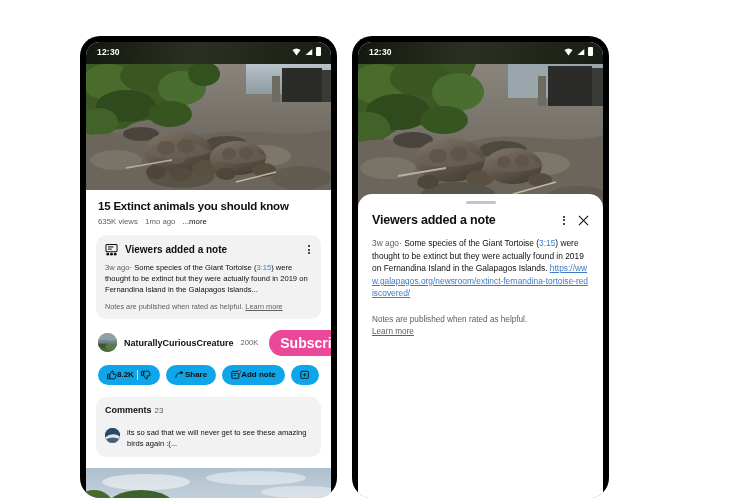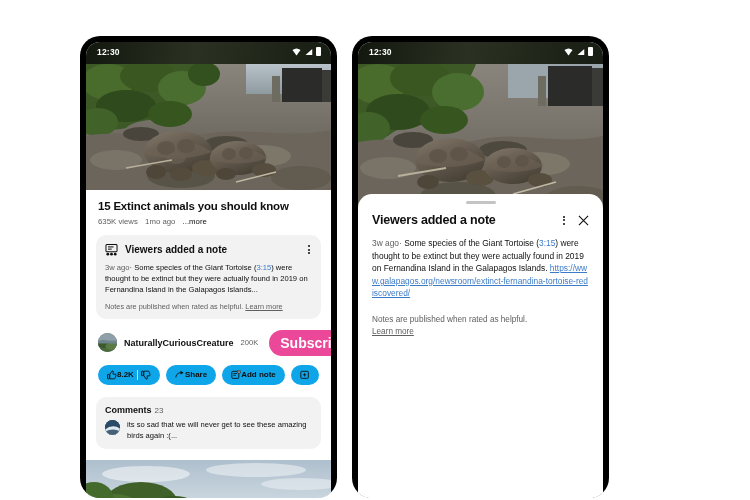--- a/index.html
+++ b/index.html
@@ -89,21 +89,21 @@
   .chip.pair{padding-right:4px;}
   .chip .divider{width:1px;height:10px;background:#d8d8d8;margin:0 3px;}
   .chip svg{display:block;}
 
   
   .comments{
     margin:12px 10px 0 10px;background:#f2f2f2;border-radius:10px;padding:8px 9px;
   }
   .comments-head{font-size:9px;font-weight:bold;color:#0f0f0f;}
   .comments-head .cnt{font-weight:normal;font-size:8px;color:#606060;margin-left:3px;text-align:right;}
-  .comment-row{display:flex;gap:7px;margin-top:5px;align-items:flex-start;}
+  .comment-row{display:flex;gap:7px;margin-top:13px;align-items:flex-start;}
   .c-avatar{width:15px;height:15px;border-radius:50%;overflow:hidden;flex:none;background:#2f4f6f;}
   .c-avatar svg{display:block;width:100%;height:100%;}
   .c-text{font-size:7.6px;line-height:1.42;color:#0f0f0f;}
 
   
   .thumb2{margin-top:11px;width:100%;height:60px;overflow:hidden;}
   .thumb2 svg{display:block;width:100%;height:100%;}
 
   
   .sheet{

